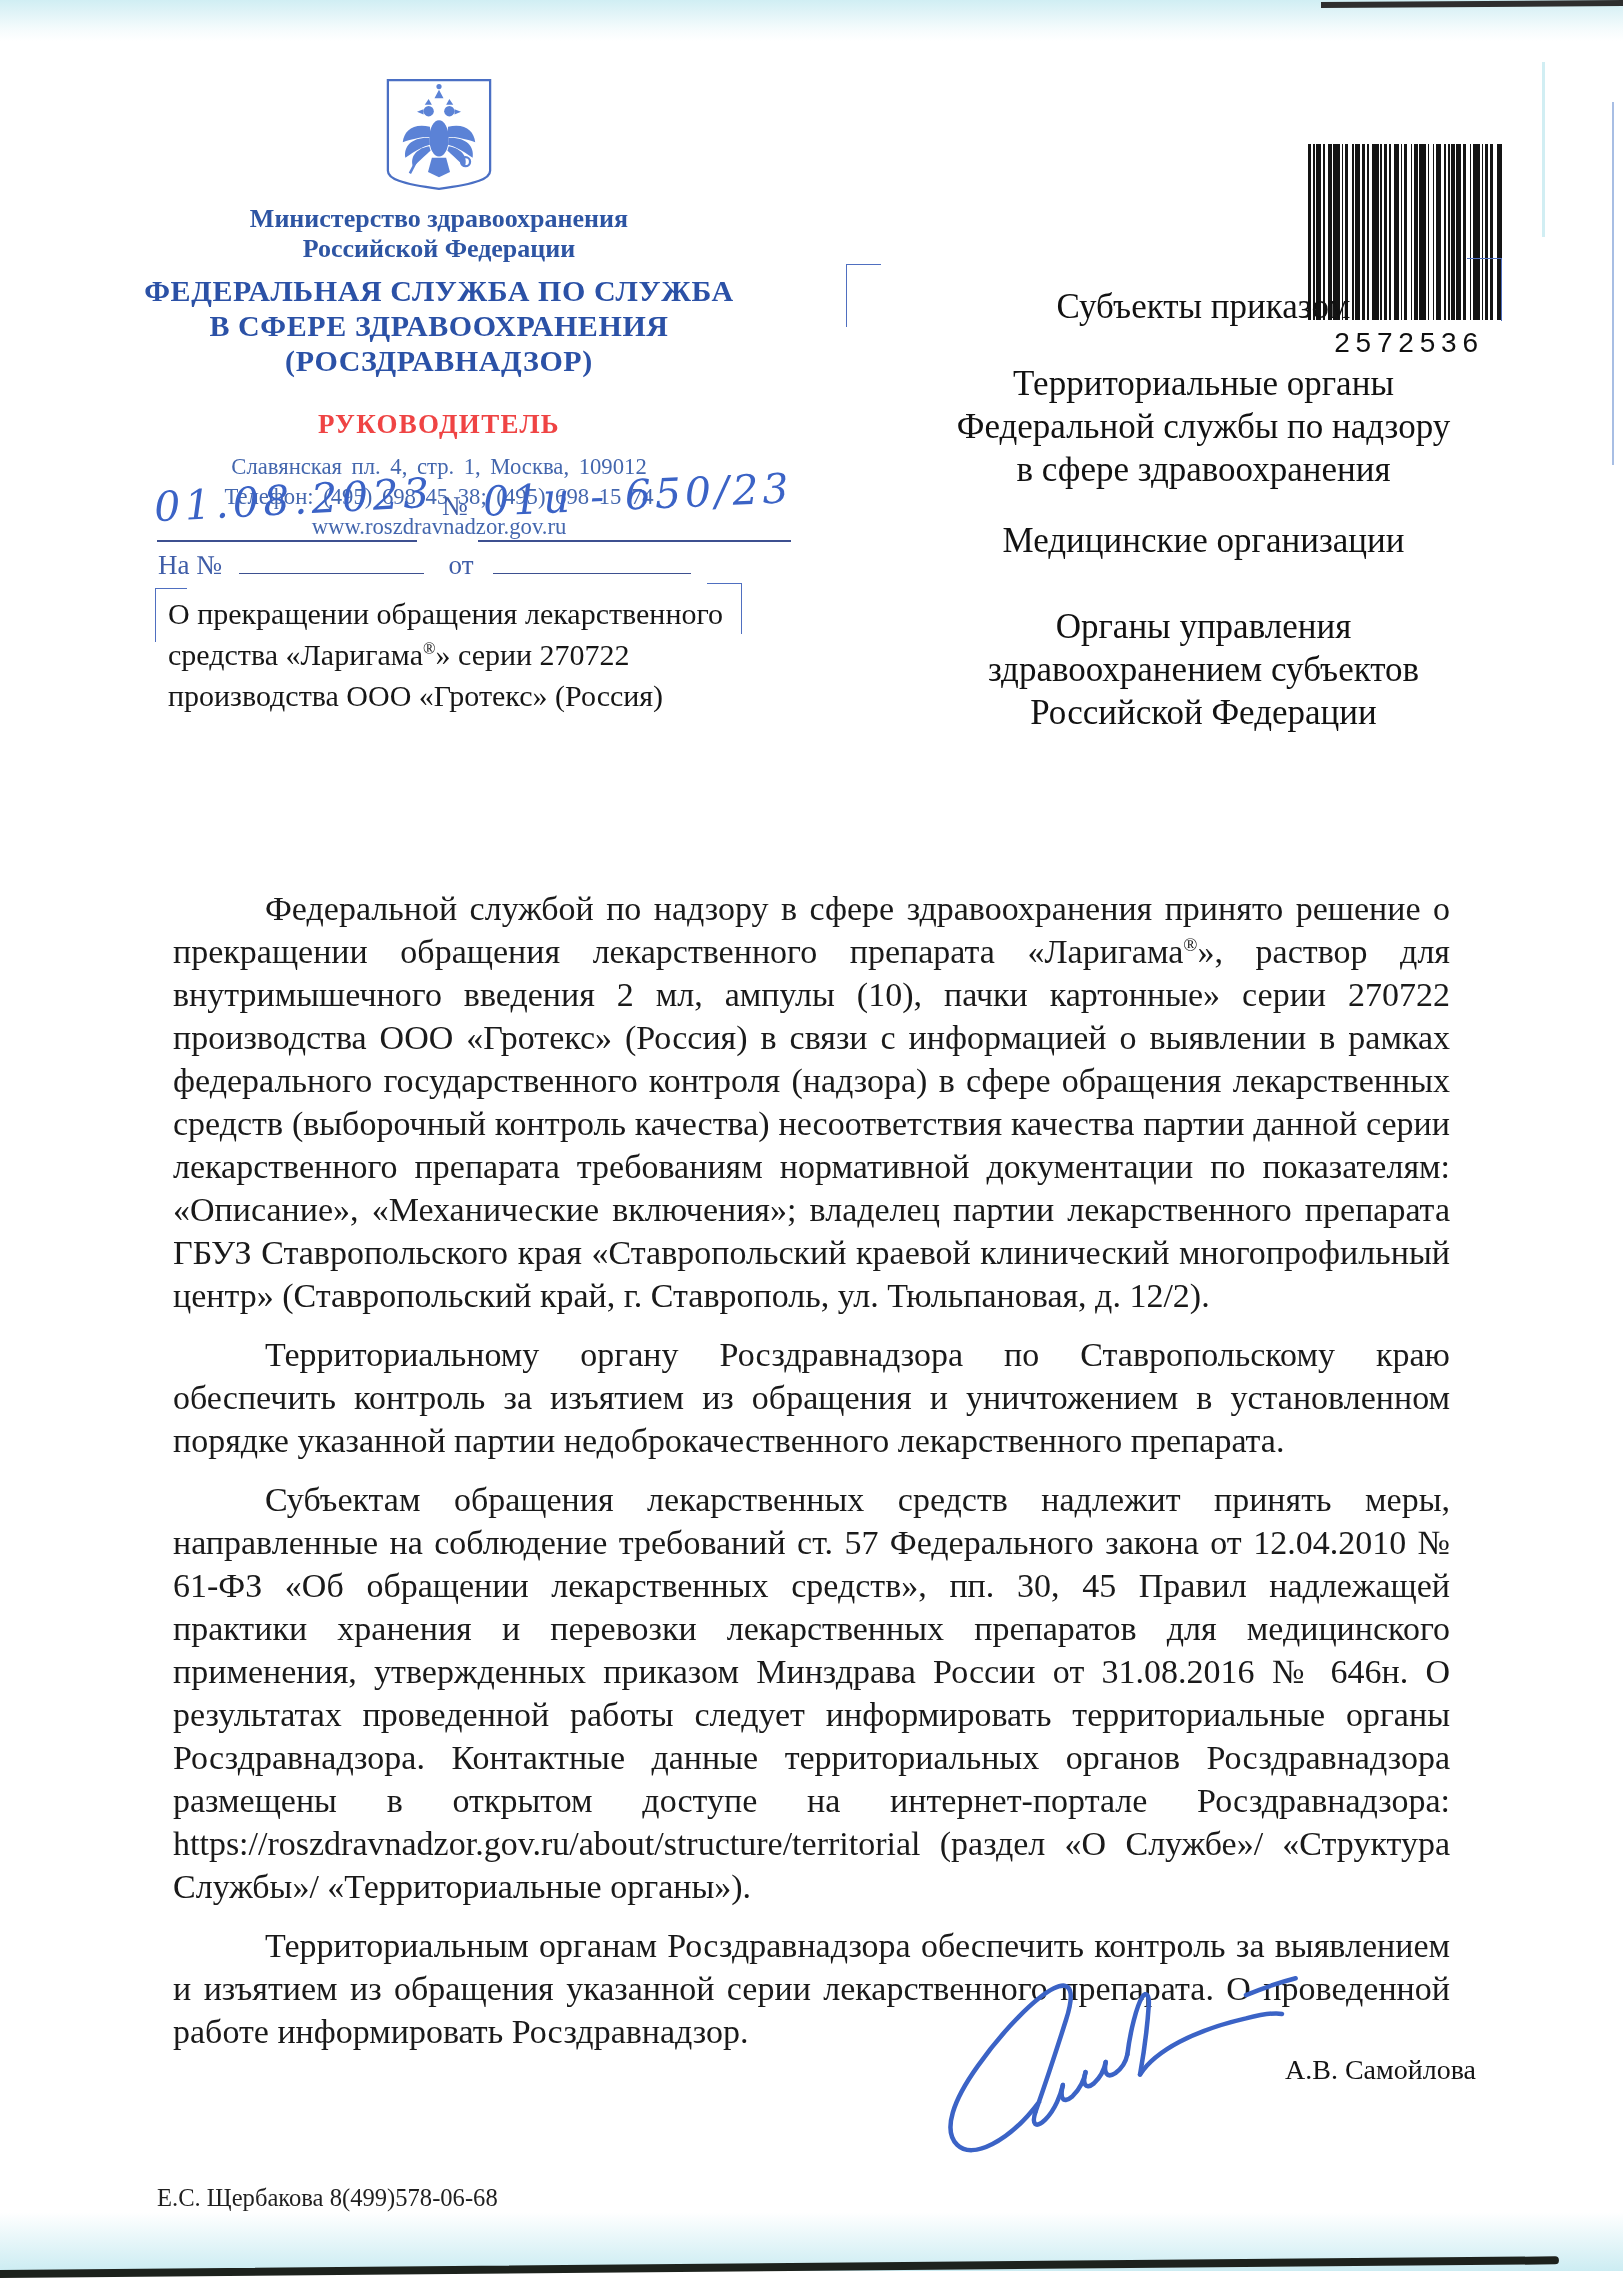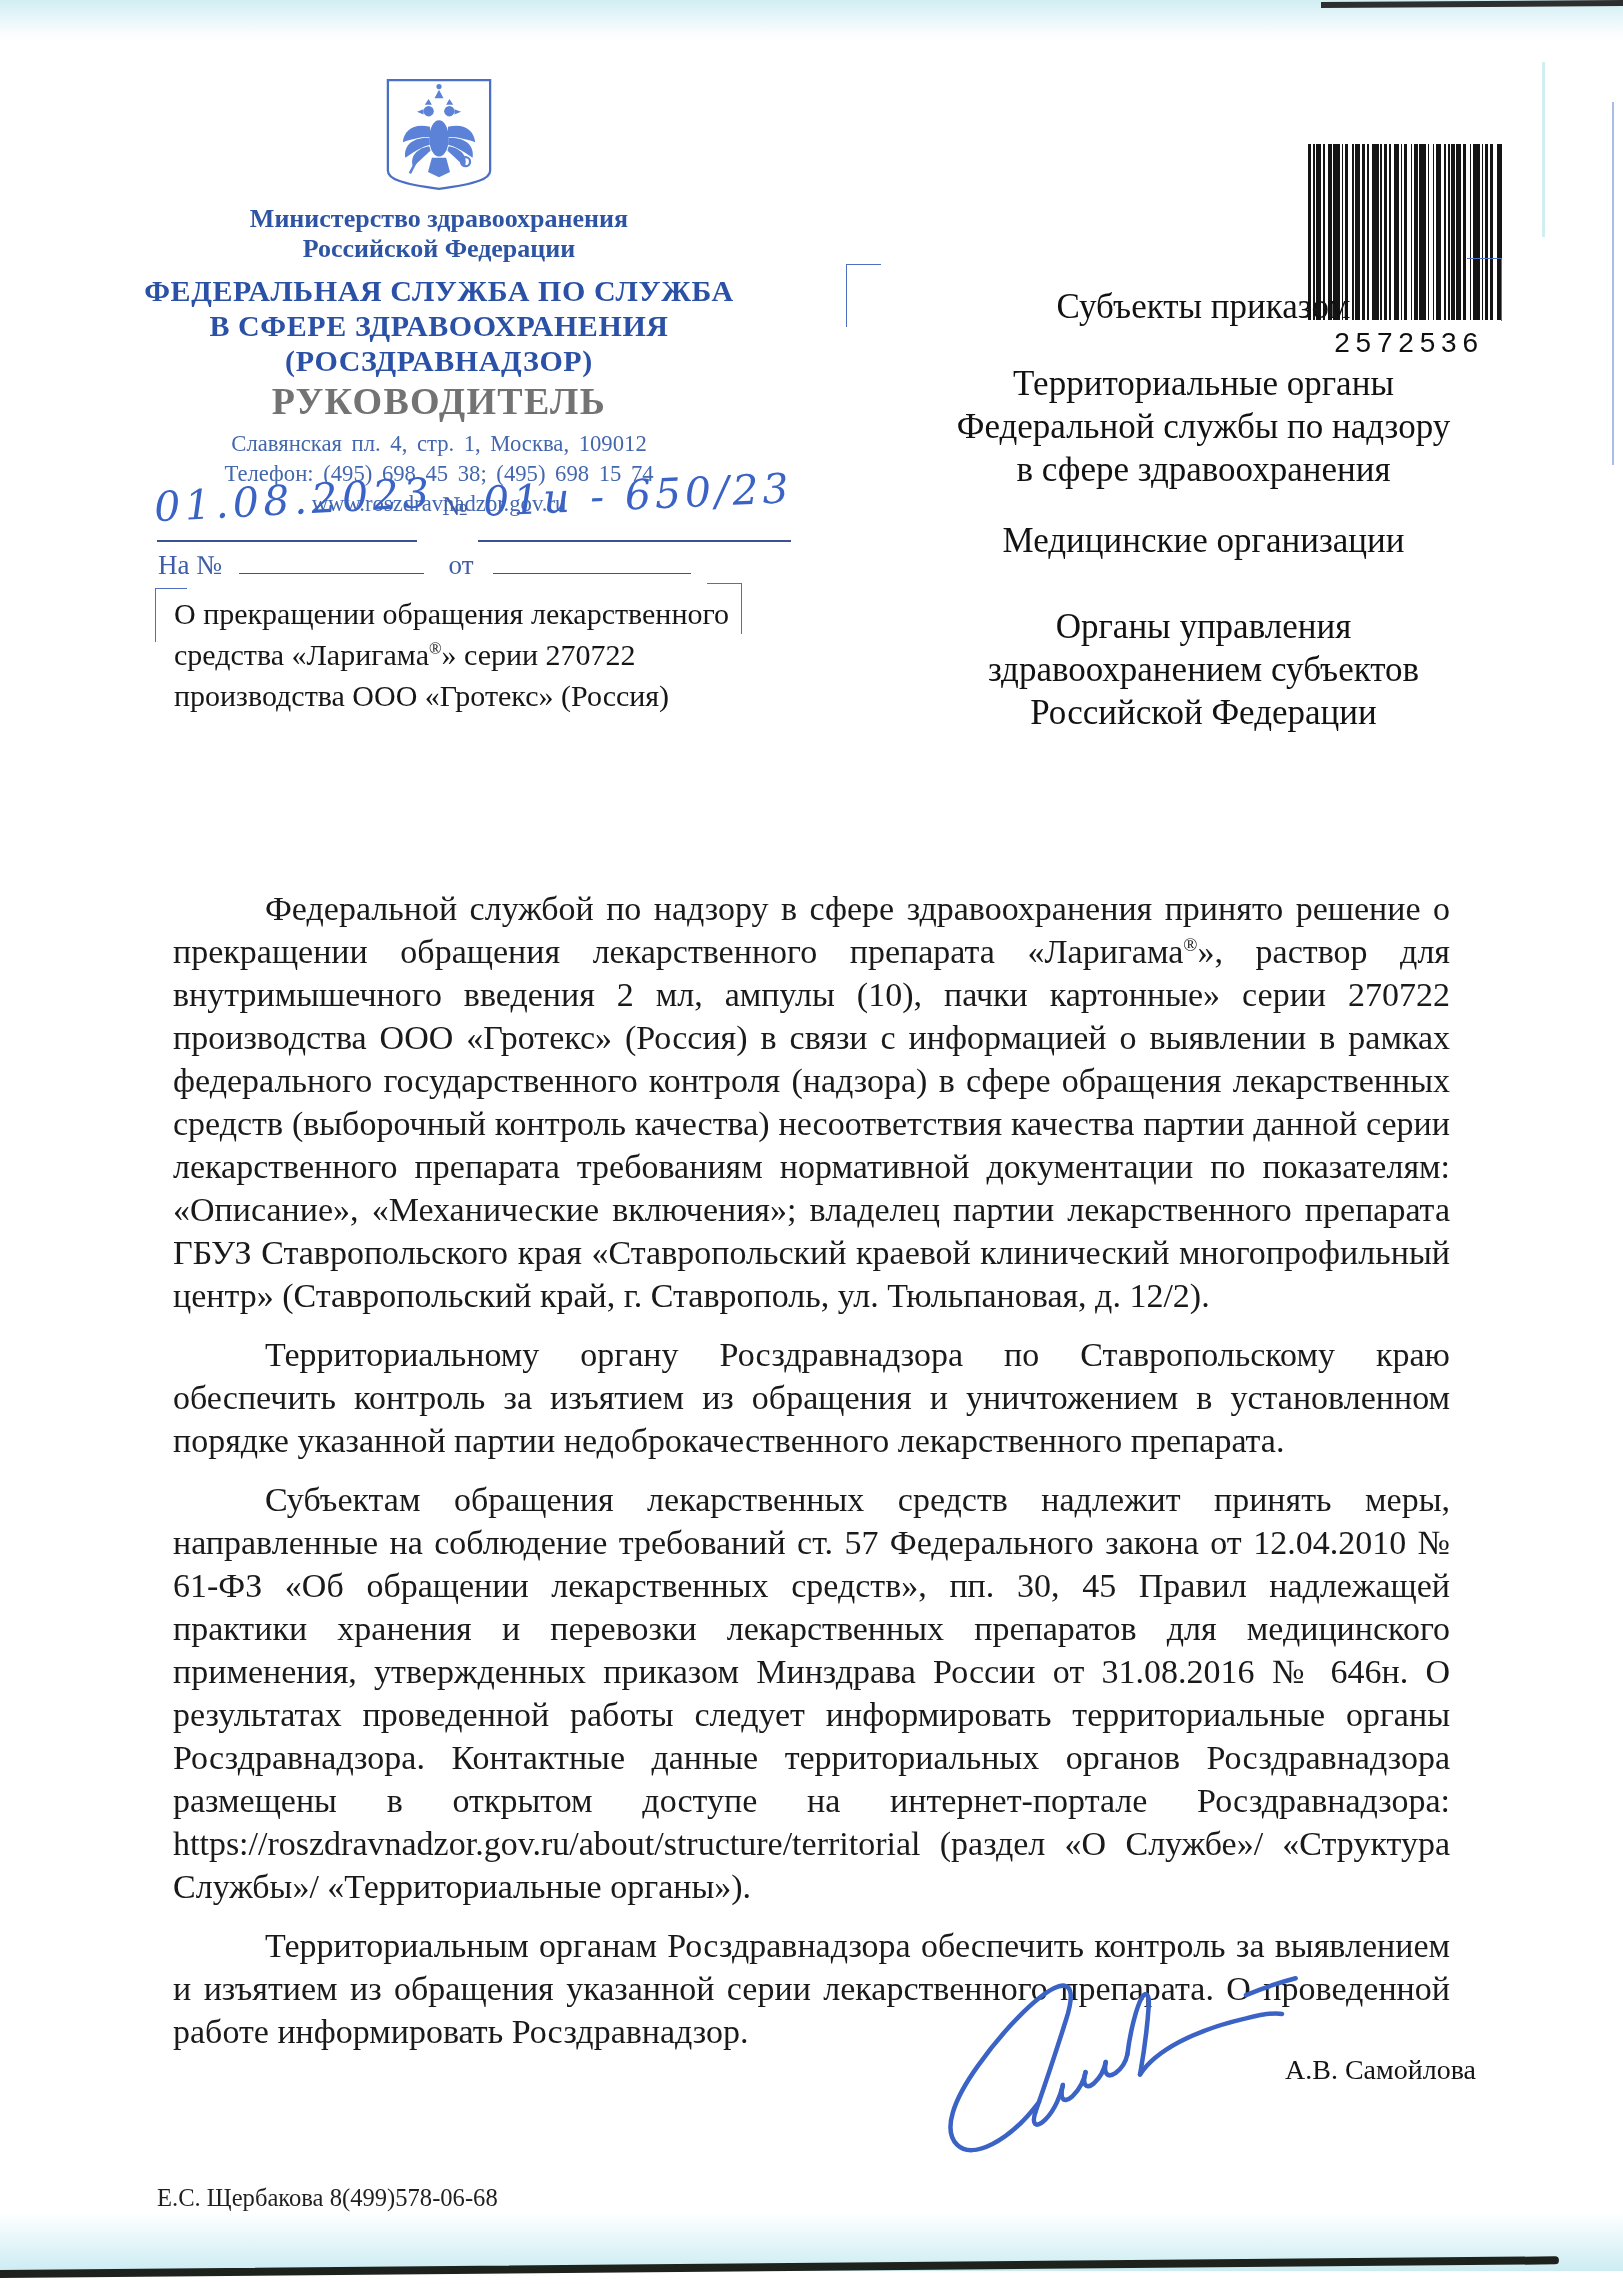--- a/index.html
+++ b/index.html
@@ -17,40 +17,40 @@
   .scan-bottom-line{position:absolute;left:-7.8px;top:2270px;width:1567px;height:8.4px;background:#1d221d;
     transform:rotate(-0.5deg);transform-origin:left center;border-radius:3.9px;}
   .scan-right-streak{position:absolute;left:1612px;top:102px;width:1.9px;height:363px;background:rgba(96,136,205,0.55);}
   .scan-right-streak2{position:absolute;left:1542px;top:62px;width:3.2px;height:175px;background:rgba(140,212,226,0.4);}
 
   
   .letterhead{position:absolute;left:128px;top:76px;width:622px;text-align:center;color:#2e55a3;}
   .crest{display:inline-block;}
   .ministry{margin-top:9px;font-weight:bold;font-size:26px;line-height:30px;color:#2e55a3;}
   .service{margin-top:9px;font-weight:bold;font-size:30px;line-height:35px;letter-spacing:0.6px;color:#2b51a6;}
-  .position-title{margin-top:7px;font-weight:bold;font-size:38px;line-height:32px;letter-spacing:1.3px;color:#737373;}
+  .position-title{margin-top:30px;font-weight:bold;font-size:27px;line-height:32px;letter-spacing:1.3px;color:#ef4444;}
   .contact{margin-top:11.7px;font-size:22.7px;line-height:30px;color:#4467ae;word-spacing:3.9px;}
 
   
   .reg-row{position:absolute;left:149px;top:475px;width:686px;height:97px;}
   .handwritten{font-family:"DejaVu Serif", serif;font-style:italic;color:#3b63c6;}
   .reg-date{position:absolute;left:5.2px;top:1.3px;font-size:41px;letter-spacing:4.5px;transform:rotate(-3deg);}
   .reg-underline-1{position:absolute;left:7.8px;top:65px;width:260px;height:1.9px;background:#3d5090;}
   .reg-no-sign{position:absolute;left:293px;top:15.5px;font-size:27px;color:#3f5da8;}
   .reg-number{position:absolute;left:334px;top:-3.9px;font-size:41px;letter-spacing:3.9px;transform:rotate(-2.5deg);white-space:nowrap;}
   .reg-underline-2{position:absolute;left:329px;top:65px;width:313px;height:1.9px;background:#3d5090;}
   .ref-row{position:absolute;left:158px;top:547px;width:712px;font-size:27px;color:#3f5da8;}
   .ref-row .lbl{display:inline-block;vertical-align:baseline;}
   .blank-line{display:inline-block;height:26px;border-bottom:1.9px solid #3d5090;vertical-align:baseline;}
   .blank-1{width:185px;margin-left:17px;}
   .blank-2{width:198px;margin-left:19.4px;}
   .ref-from{margin-left:24.6px;}
 
   
-  .subject{position:absolute;left:174px;top:593px;width:583px;font-size:30px;line-height:41px;color:#161616;}
+  .subject{position:absolute;left:168px;top:593px;width:583px;font-size:30px;line-height:41px;color:#161616;}
   sup.reg{font-size:0.55em;vertical-align:super;line-height:0;}
   .bracket{position:absolute;}
   .bracket-tl{border-left:1.9px solid #4f6fc0;border-top:1.9px solid #4f6fc0;}
   .bracket-tr{border-right:1.9px solid #4f6fc0;border-top:1.9px solid #4f6fc0;}
   .subj-br-l{left:155px;top:588px;width:31px;height:53px;}
   .subj-br-r{left:707px;top:583px;width:34px;height:50px;}
 
   
   .barcode-wrap{position:absolute;left:1308px;top:144px;width:202px;text-align:center;}
   .barcode-bars{display:flex;height:176px;align-items:stretch;}

